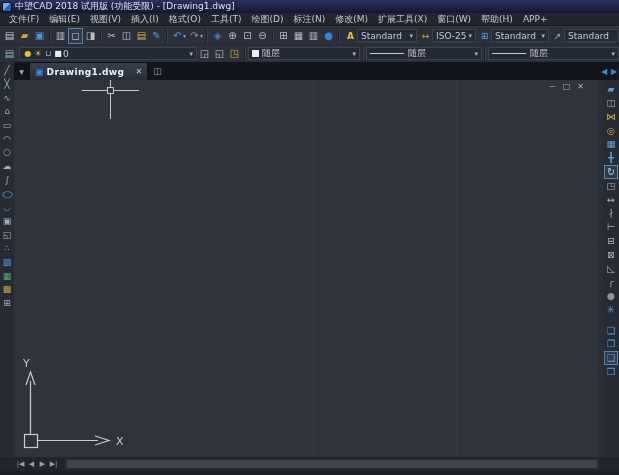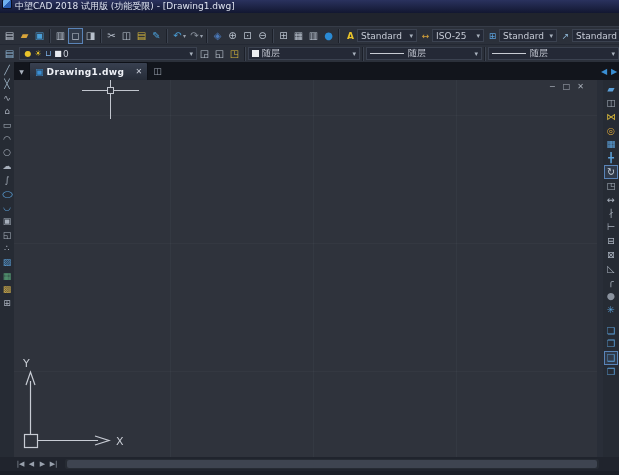--- a/index.html
+++ b/index.html
@@ -1,20 +1,20 @@
 <!DOCTYPE html>
 <html><head>
 <meta charset="utf-8">
 <style>
   html,body{margin:0;padding:0}
   #app{position:relative;width:619px;height:475px;background:#20242d;overflow:hidden;
        font-family:"DejaVu Sans","Liberation Sans",sans-serif;color:#c8ccd6}
   
   #titlebar{position:absolute;top:0;left:0;right:0;height:13px;
-            background:linear-gradient(#2a325e,#121731);display:flex;gap:4px;padding-left:3px}
+            background:linear-gradient(#2a325e,#121731);display:flex;align-items:center;gap:4px;padding-left:3px}
   .appicon{width:8px;height:8px;border-radius:1px;flex:none;
            background:linear-gradient(135deg,#6fb0f0 0 45%,#2a5fb4 45% 100%);box-shadow:0 0 0 1px #0c1020}
   .title{font-size:9px;line-height:13px;color:#dde2ee;white-space:nowrap}
   
   #menubar{position:absolute;top:13px;left:0;right:0;height:13px;background:#21252e;
            border-bottom:1px solid #14171e;box-sizing:border-box;display:flex;align-items:center;padding-left:4px}
   .menu-item{font-size:9px;line-height:12px;padding:0 5px;color:#c6cbd6;white-space:nowrap;flex:none}
   
   #toolbar1,#toolbar2{position:absolute;left:0;right:0;height:18px;background:#2b303a;
                       display:flex;align-items:center;padding-left:2px;box-sizing:border-box}
@@ -28,21 +28,21 @@
   .sep{flex:none;width:0;height:14px;border-left:1px solid #1c2029;border-right:1px solid #3c4350;margin:0 2px}
   .mini-arrow{font-size:6px;color:#98a0ac;margin:0 1px 0 -2px;flex:none}
   .styledd{display:flex;align-items:center;flex:none;margin-left:2px}
   .ddicon{font-size:9px;width:13px;text-align:center;flex:none}
   #dd-text .ddicon{color:#e8c32a;font-weight:bold}
   #dd-dim .ddicon{color:#d8a43a}
   #dd-table .ddicon{color:#5a9fd8}
   #dd-mleader .ddicon{color:#8fb8d8}
   .ddbox{display:flex;align-items:center;height:13px;background:#242936;border:1px solid #3b4250;
          padding:0 3px;font-size:9px;color:#c6cbd6;box-sizing:border-box}
-  #dd-text .ddbox{width:60px}#dd-dim .ddbox{width:52px}#dd-table .ddbox{width:58px}
+  #dd-text .ddbox{width:60px}#dd-dim .ddbox{width:44px}#dd-table .ddbox{width:58px}
   #dd-mleader{flex:1;min-width:0;overflow:hidden}#dd-mleader .ddbox{flex:1}
   .ddval{flex:1;overflow:hidden;white-space:nowrap}
   .arr{font-size:7px;color:#aab2be;margin-left:2px;flex:none}
   .dd{display:flex;align-items:center;height:13px;background:#242936;border:1px solid #3b4250;
       padding:0 3px;font-size:9px;flex:none;box-sizing:border-box}
   #layer-dd{width:178px;margin-left:2px}
   .swrow{display:flex;align-items:center}
   .swrow .tbtn{width:10px;font-size:8px;height:12px}
   #color-dd{width:112px}#lt-dd{width:116px}
   #lw-dd{flex:1;min-width:0;overflow:hidden}
@@ -93,20 +93,35 @@
 </head>
 <body>
 
 <div id="app">
 
   <div id="titlebar">
     <span class="appicon"></span>
     <span class="title">中望CAD 2018 试用版 (功能受限) - [Drawing1.dwg]</span>
   </div>
 
+  <div id="menubar">
+      <span class="menu-item">文件(F)</span>
+      <span class="menu-item">编辑(E)</span>
+      <span class="menu-item">视图(V)</span>
+      <span class="menu-item">插入(I)</span>
+      <span class="menu-item">格式(O)</span>
+      <span class="menu-item">工具(T)</span>
+      <span class="menu-item">绘图(D)</span>
+      <span class="menu-item">标注(N)</span>
+      <span class="menu-item">修改(M)</span>
+      <span class="menu-item">扩展工具(X)</span>
+      <span class="menu-item">窗口(W)</span>
+      <span class="menu-item">帮助(H)</span>
+      <span class="menu-item">APP+</span>
+    </div>
 
   <div id="toolbar1">
     <span class="grp">
         <span class="tbtn" style="color: rgb(200, 208, 220);">▤</span>
         <span class="tbtn" style="color: rgb(216, 164, 58);">▰</span>
         <span class="tbtn" style="color: rgb(74, 159, 216);">▣</span>
       </span>
     <i class="sep"></i>
     <span class="grp">
         <span class="tbtn" style="color: rgb(184, 192, 204);">▥</span>

